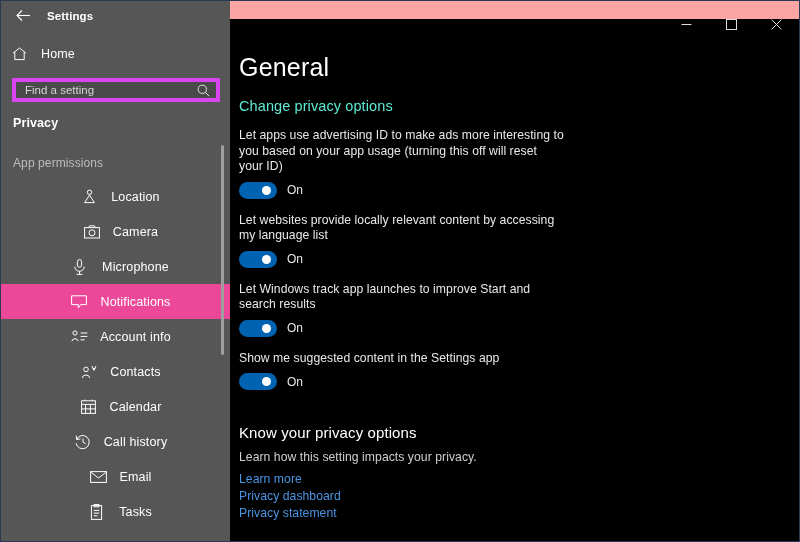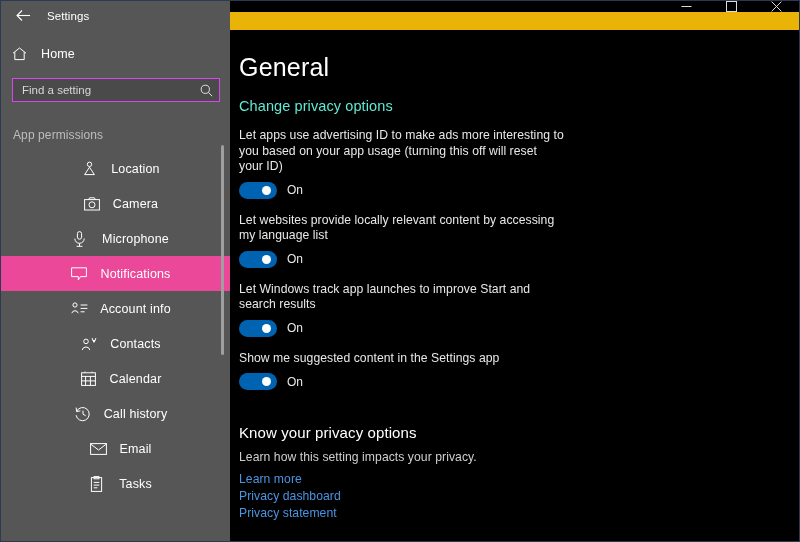--- a/index.html
+++ b/index.html
@@ -21,22 +21,23 @@
     overflow: hidden;
     display: flex;
     flex-direction: column;
   }
 
   
   #titlebar {
     height: 29px;
     flex: 0 0 29px;
     display: flex;
-    align-items: flex-start;
-    background: #eab308;
+    align-items: flex-end;
+    background: #fca5a5;
+    font-weight: bold;
   }
   #titlebar-left {
     width: 229px;
     background: #565656;
     display: flex;
     align-items: center;
     gap: 0px;
   }
   #back-button {
     width: 44px;
@@ -104,21 +105,21 @@
   .nav-label {
     font-size: 12.5px;
     color: #ffffff;
     letter-spacing: 0.15px;
   }
 
   #search-wrap {
     margin: 9px 10px 0 11px;
     height: 24px;
     background: #4a4a4a;
-    border: 1px solid #d946ef;
+    border: 4px solid #d946ef;
     display: flex;
     align-items: center;
     padding: 0 6px 0 9px;
   }
   #search-input {
     flex: 1;
     background: transparent;
     border: none;
     outline: none;
     color: #e6e6e6;
@@ -315,20 +316,21 @@
       <div id="search-wrap">
         <input id="search-input" type="text" placeholder="Find a setting" style="">
         <span id="search-icon-btn">
           <svg width="13" height="13" viewBox="0 0 13 13" fill="none" stroke="currentColor" stroke-width="1">
             <circle cx="5.3" cy="5.3" r="4.1"></circle>
             <path d="M8.4 8.4 L12.2 12.2"></path>
           </svg>
         </span>
       </div>
 
+      <div id="sidebar-section-title">Privacy</div>
 
       <div id="group-label">App permissions</div>
 
       <div id="nav-list">
 
         <div class="nav-item">
           <span class="nav-icon">
             <svg width="15" height="15" viewBox="0 0 15 15" fill="none" stroke="currentColor" stroke-width="1">
               <circle cx="7.5" cy="3.3" r="2.2"></circle>
               <path d="M2.6 13.6 L7.5 6.2 L12.4 13.6 Z"></path>

